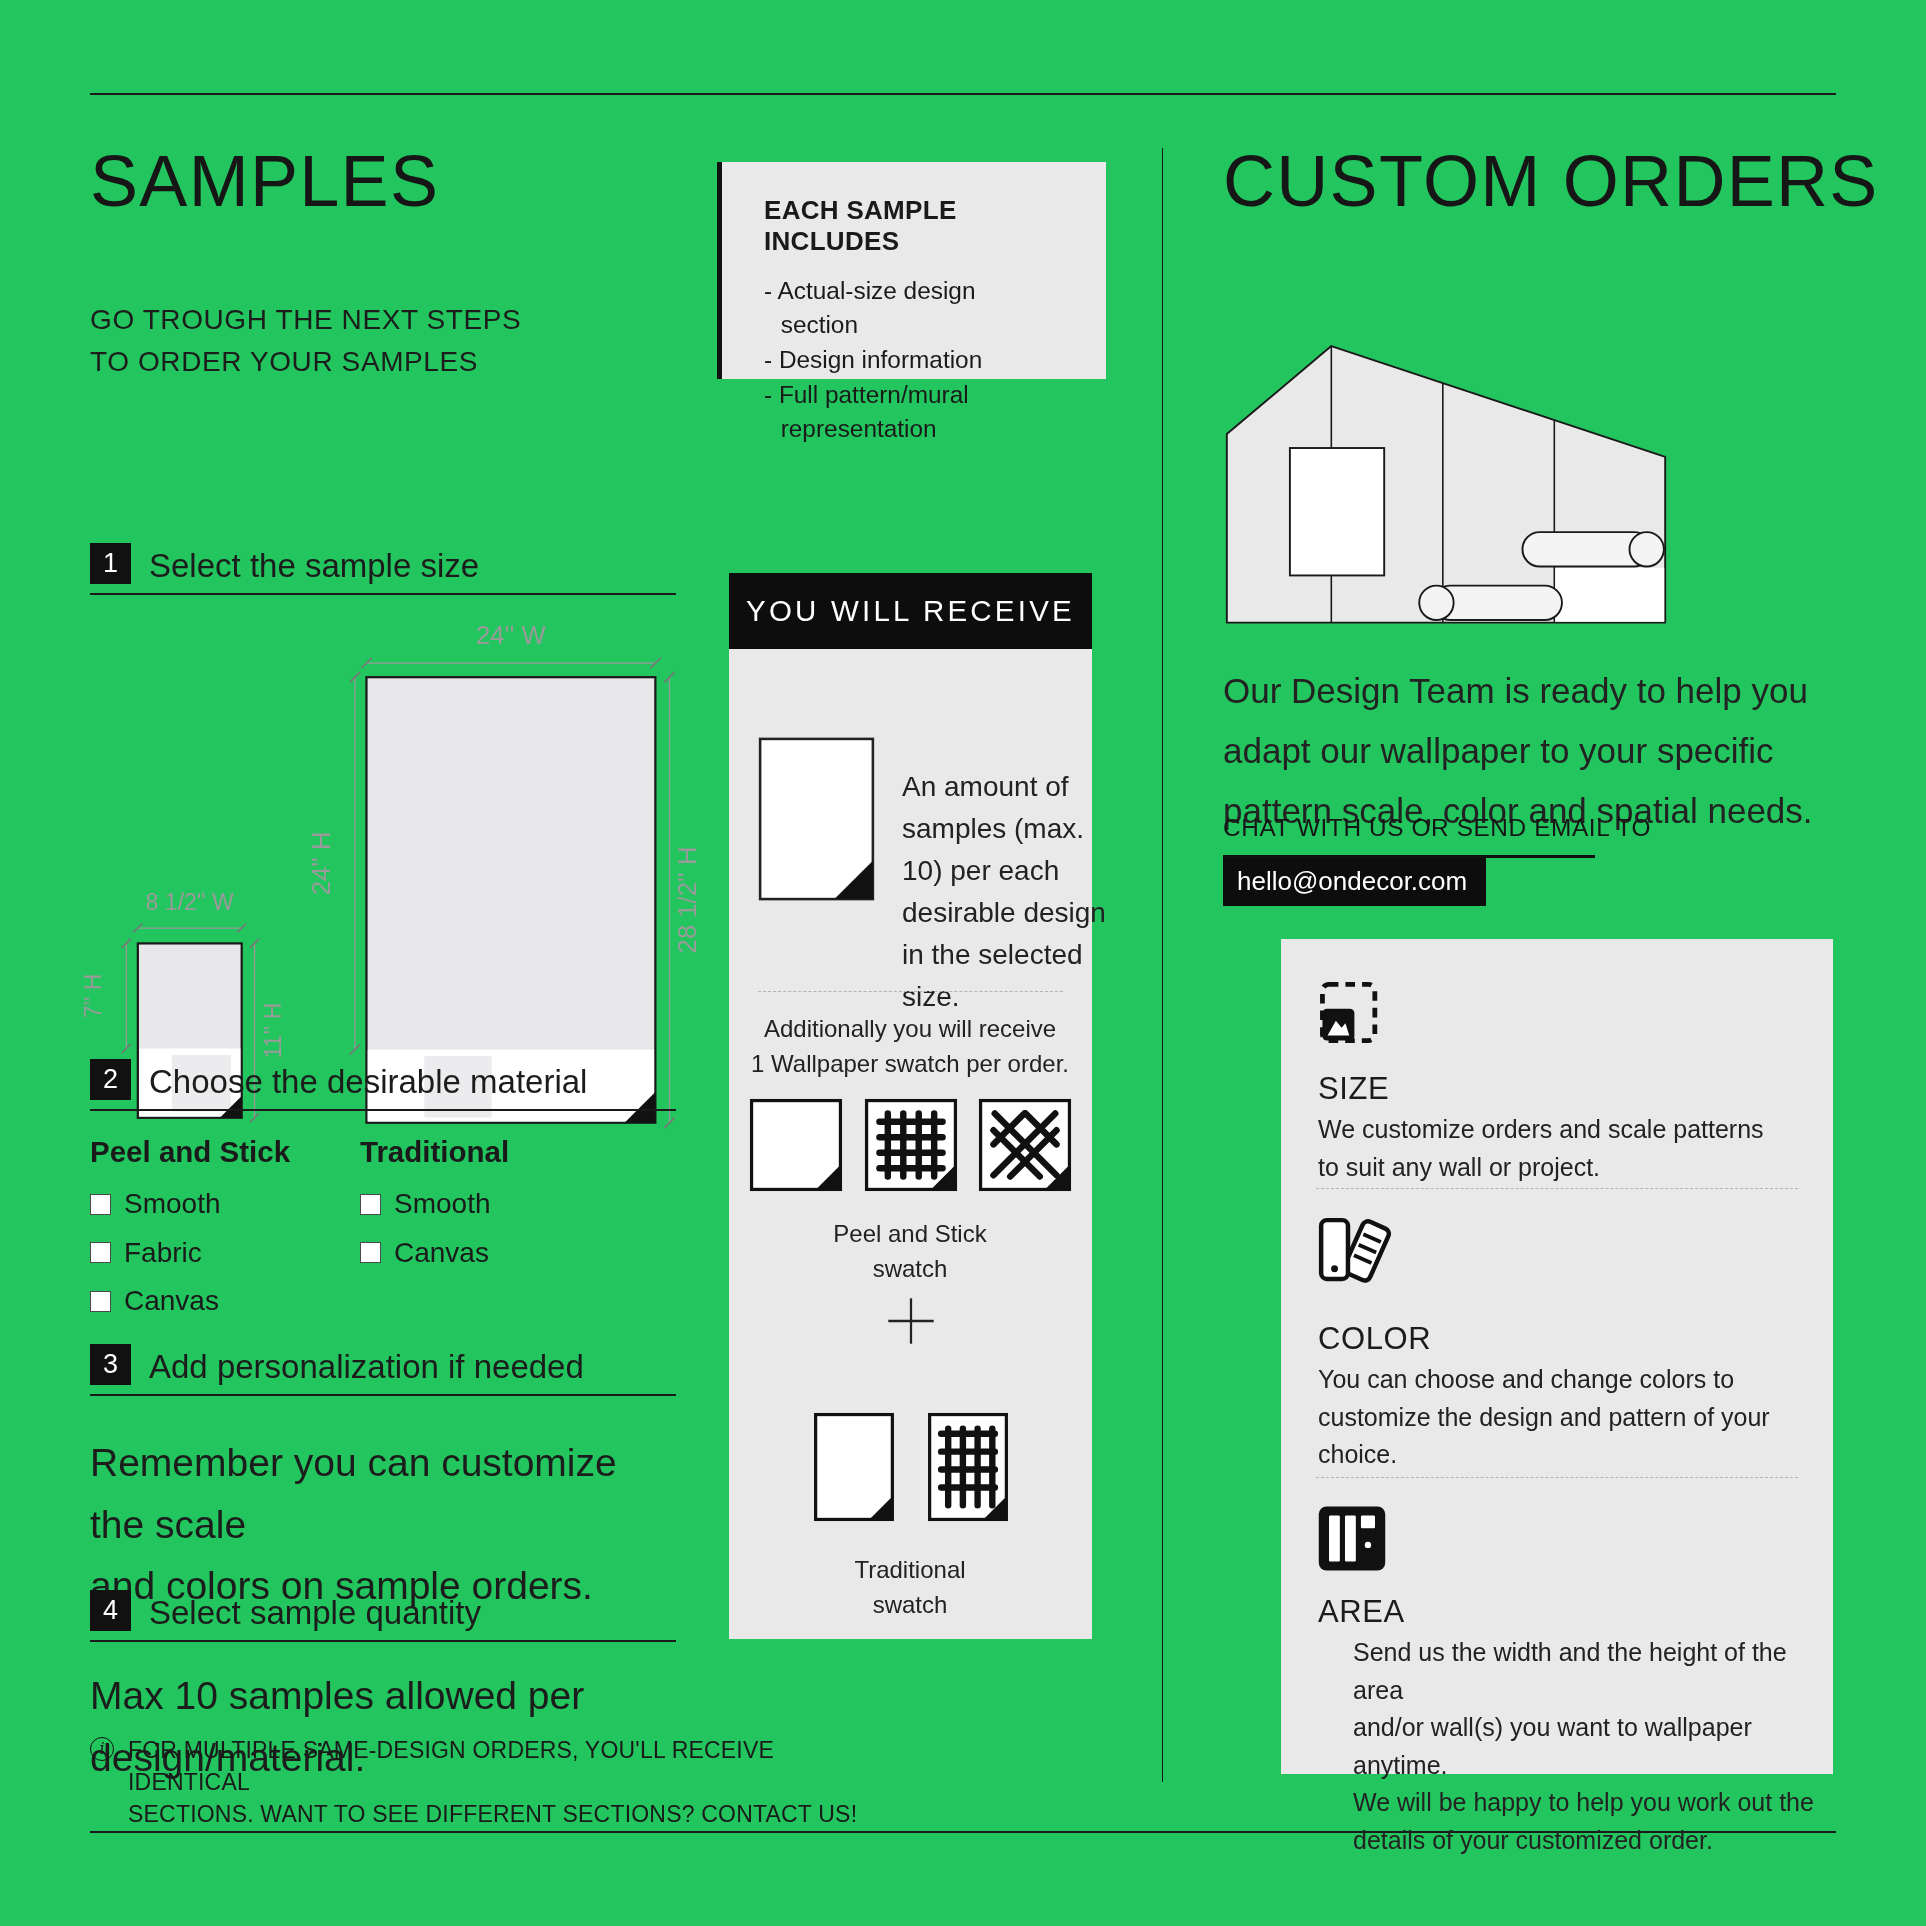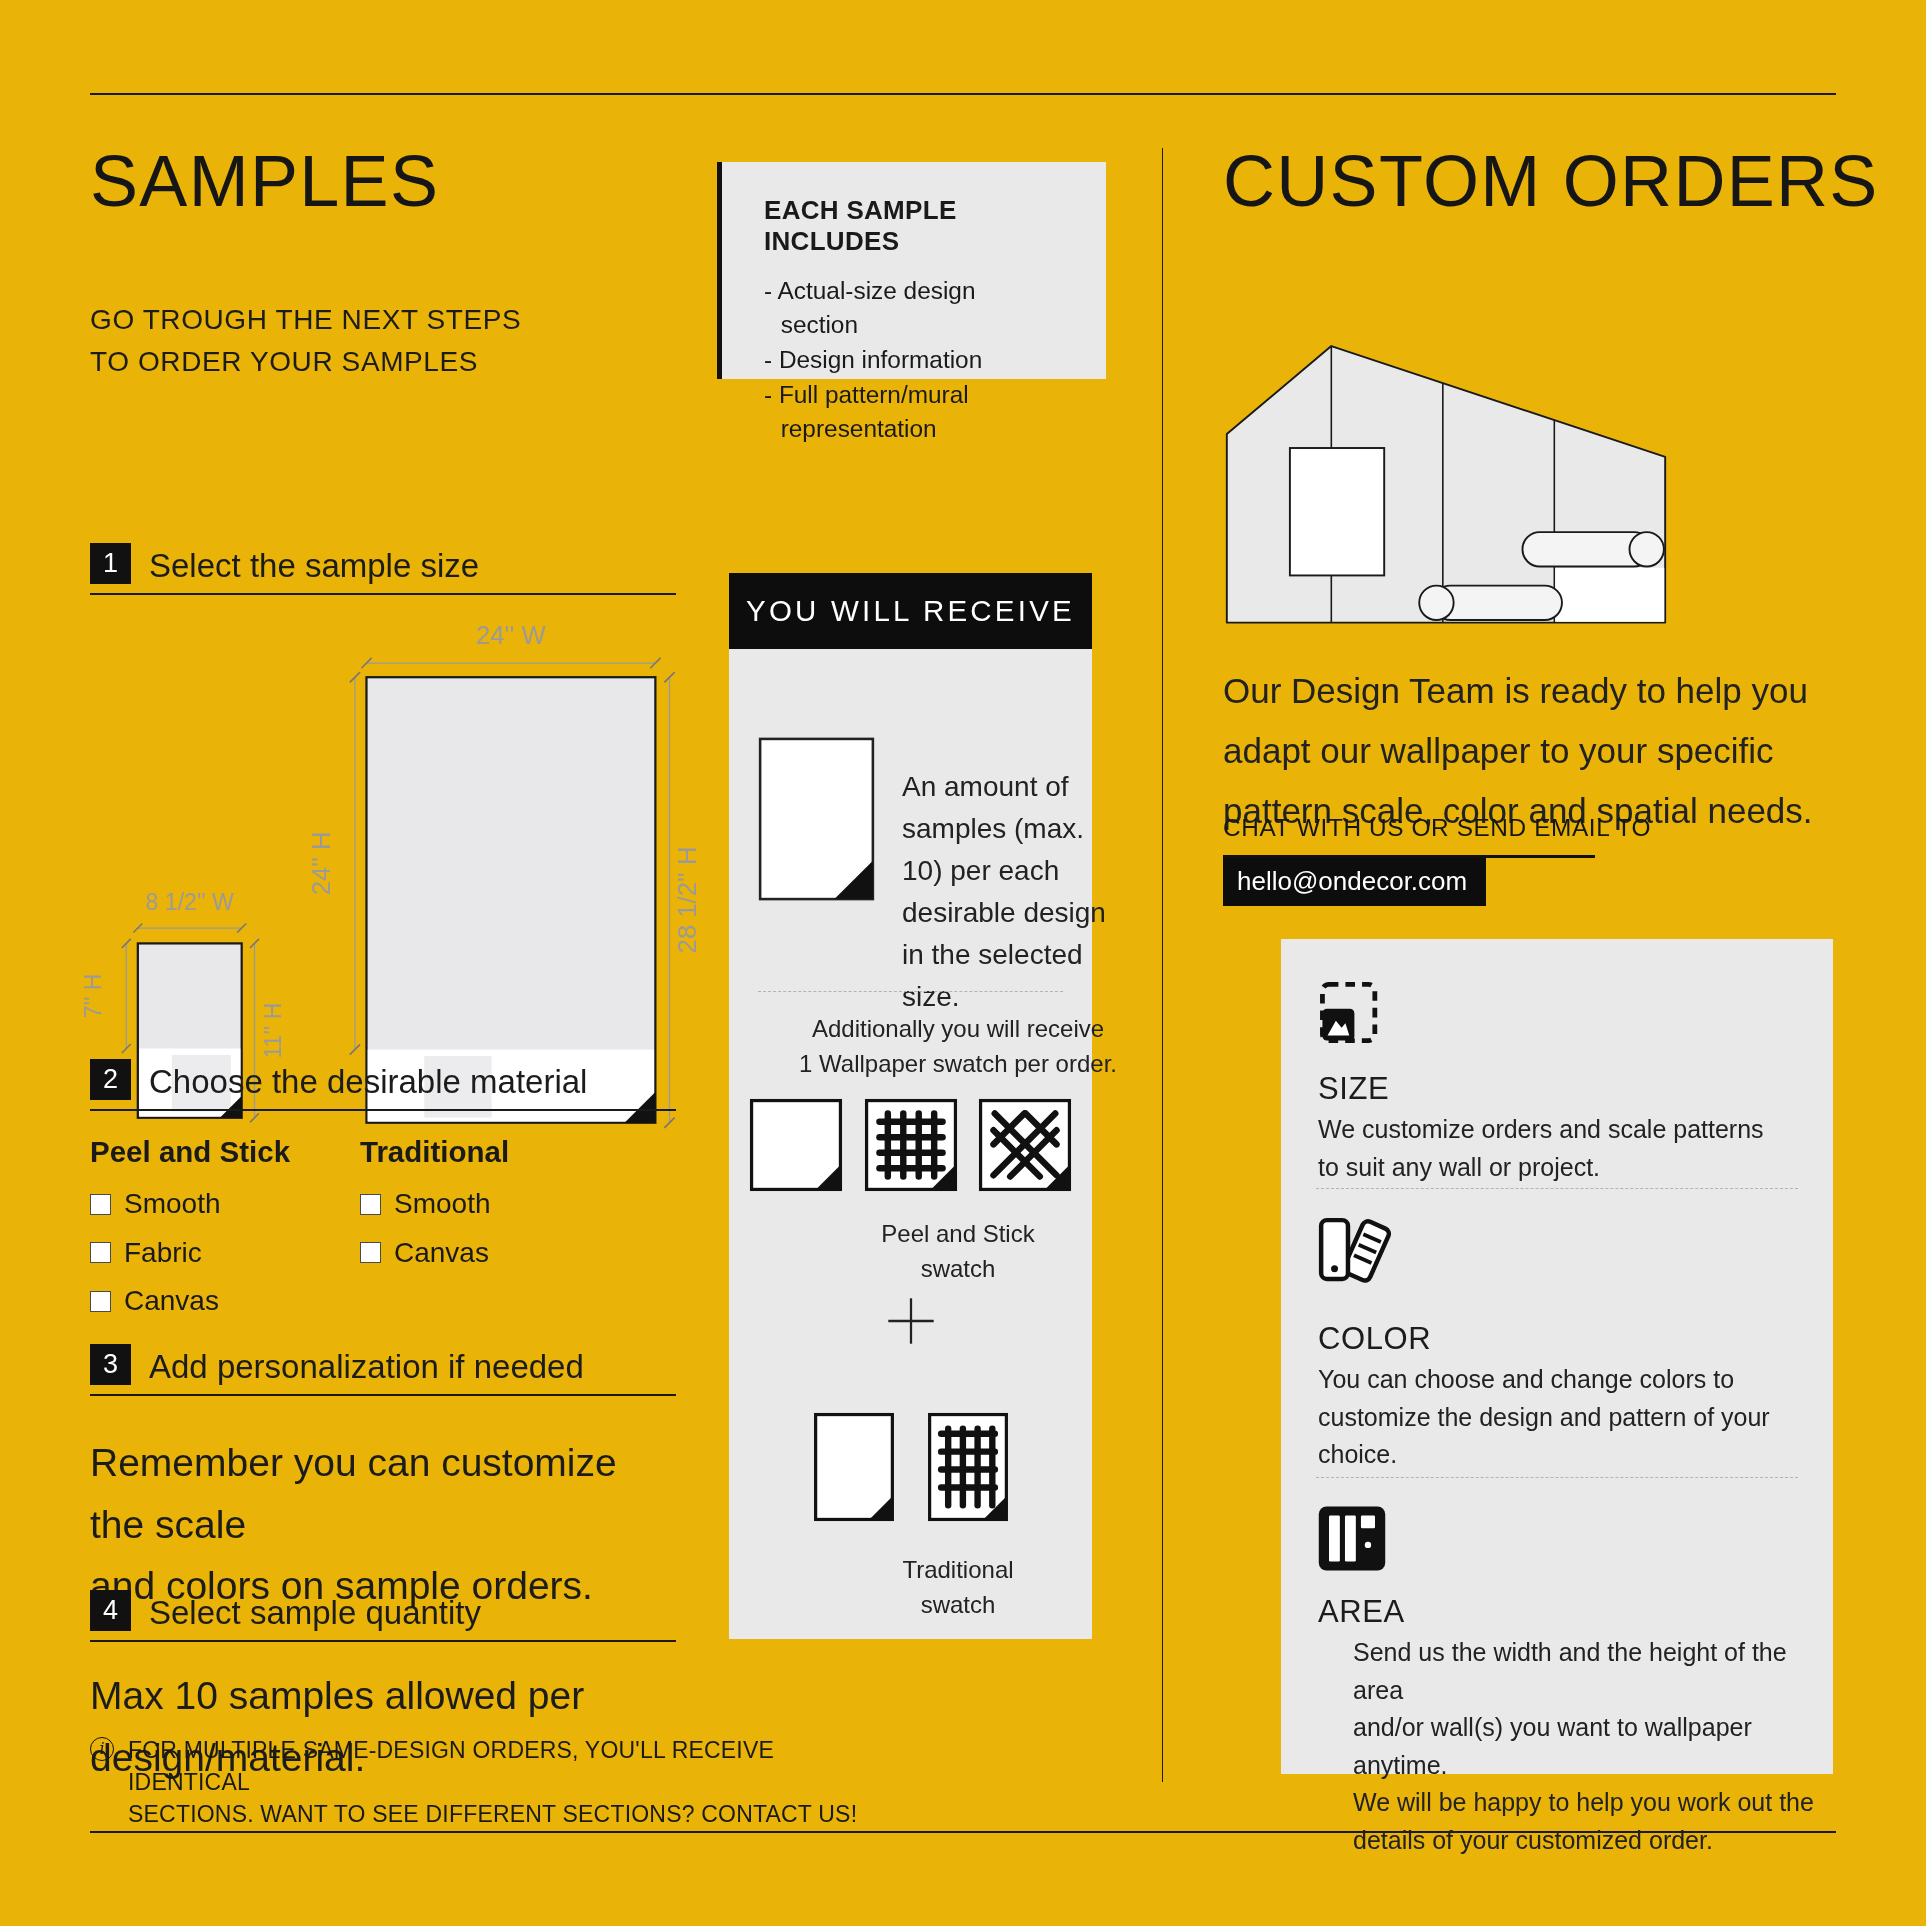--- a/index.html
+++ b/index.html
@@ -1,17 +1,17 @@
 <!DOCTYPE html>
 <html style="font-size:10.3px"><head>
 <meta charset="utf-8">
 <style>
   html,body{margin:0;padding:0;background:#fff;}
   #page{
-    position:relative;width:1926px;height:1926px;background:#eab308;
+    position:relative;width:1926px;height:1926px;background:#22c55e;
     font-family:"Liberation Sans", sans-serif;color:#1a1a1a;overflow:hidden;
   }
   .abs{position:absolute;}
   .pre{white-space:pre-line;}
   .hr{background:#1a1a1a;height:1.9px;}
   .big-title{font-size:72px;font-weight:300;letter-spacing:1.3px;color:#161616;}
   .intro{font-size:28px;line-height:1.5;letter-spacing:0.6px;color:#1c1c1c;}
   
   .includes-box{left:717px;top:162px;width:389px;height:217px;background:#e9e9ea;border-left:5.8px solid #111;box-sizing:border-box;padding:33px 26px 0 42px;}
   .includes-title{font-size:26px;font-weight:700;margin-bottom:16.7px;letter-spacing:0.3px;}
@@ -30,21 +30,21 @@
   
   .footnote{display:flex;align-items:flex-start;}
   .info-circle{width:22px;height:22px;border:1.9px solid #111;border-radius:50%;display:flex;align-items:center;justify-content:center;
     font-family:"DejaVu Serif",serif;font-style:italic;font-size:16px;margin-right:14px;margin-top:2.6px;flex:0 0 auto;}
   .footnote-text{font-size:23px;line-height:1.4;letter-spacing:0.2px;}
   
   .receive-header{left:729px;top:573px;width:363px;height:76px;background:#0d0d0d;color:#fff;display:flex;align-items:center;justify-content:center;font-size:29.5px;letter-spacing:3.2px;font-weight:400;}
   .receive-panel{left:729px;top:649px;width:363px;height:990px;background:#e9e9ea;}
   .rp-text{position:absolute;left:173px;top:117px;width:205px;font-size:28px;line-height:1.5;color:#222;}
   .dashed{border-top:1.3px dashed #b3b3b3;}
-  .center-text{text-align:center;margin-left:48px;}
+  .center-text{text-align:center;}
   .swatch-row{position:absolute;left:0;width:363px;display:flex;justify-content:center;gap:20.5px;}
   .label37{font-size:24px;line-height:1.45;color:#222;}
   
   .custom-intro{font-size:35px;line-height:1.72;font-weight:300;color:#222;}
   .chat-label{font-size:24.4px;letter-spacing:0.6px;color:#161616;}
   .chat-underline{background:#111;height:3.2px;width:372px;}
   .email-chip{display:inline-block;background:#0d0d0d;color:#fff;font-size:26px;padding:7.7px 19px 9px 14px;}
   .feature-panel{left:1281px;top:939px;width:552px;height:835px;background:#e9e9ea;}
   .feat-title{font-size:31px;letter-spacing:0.6px;color:#1c1c1c;}
   .feat-text{font-size:25px;line-height:1.5;color:#222;}

